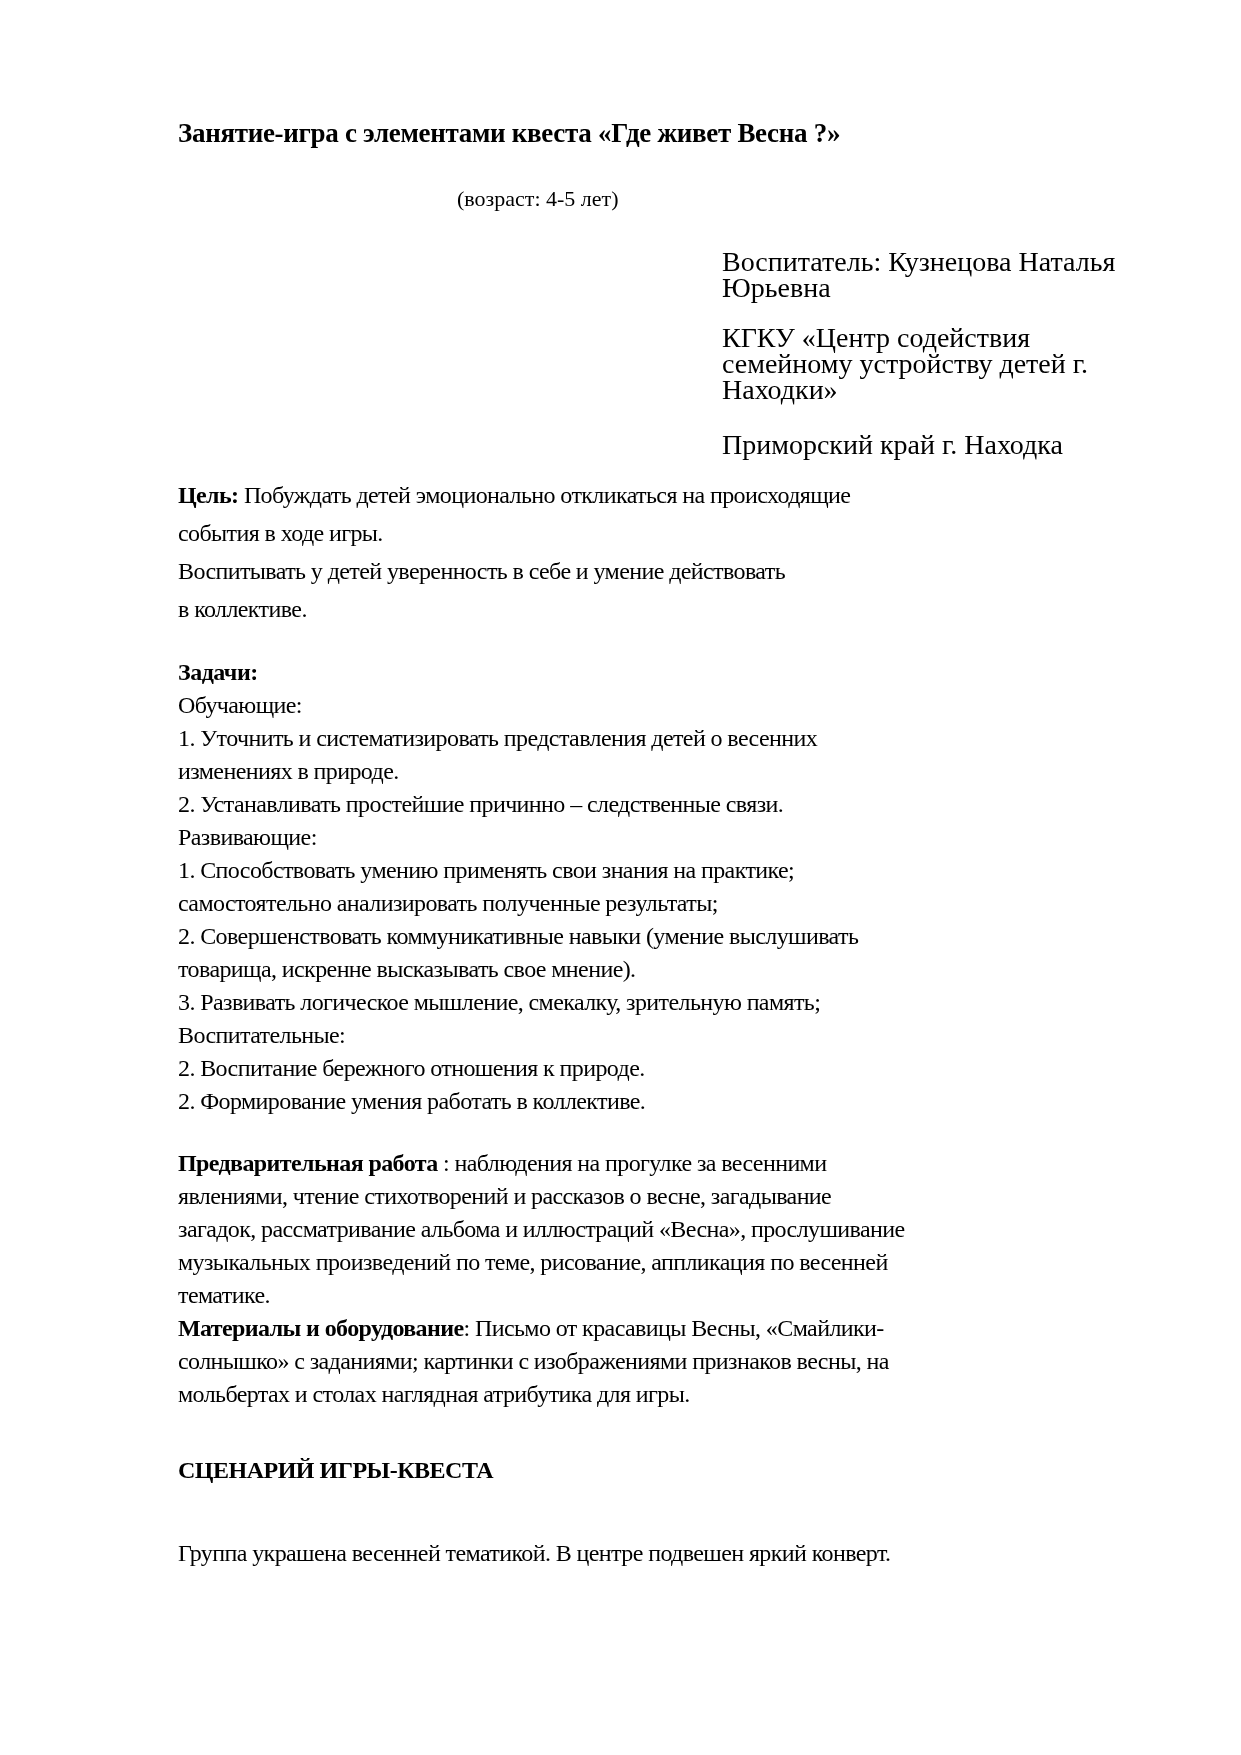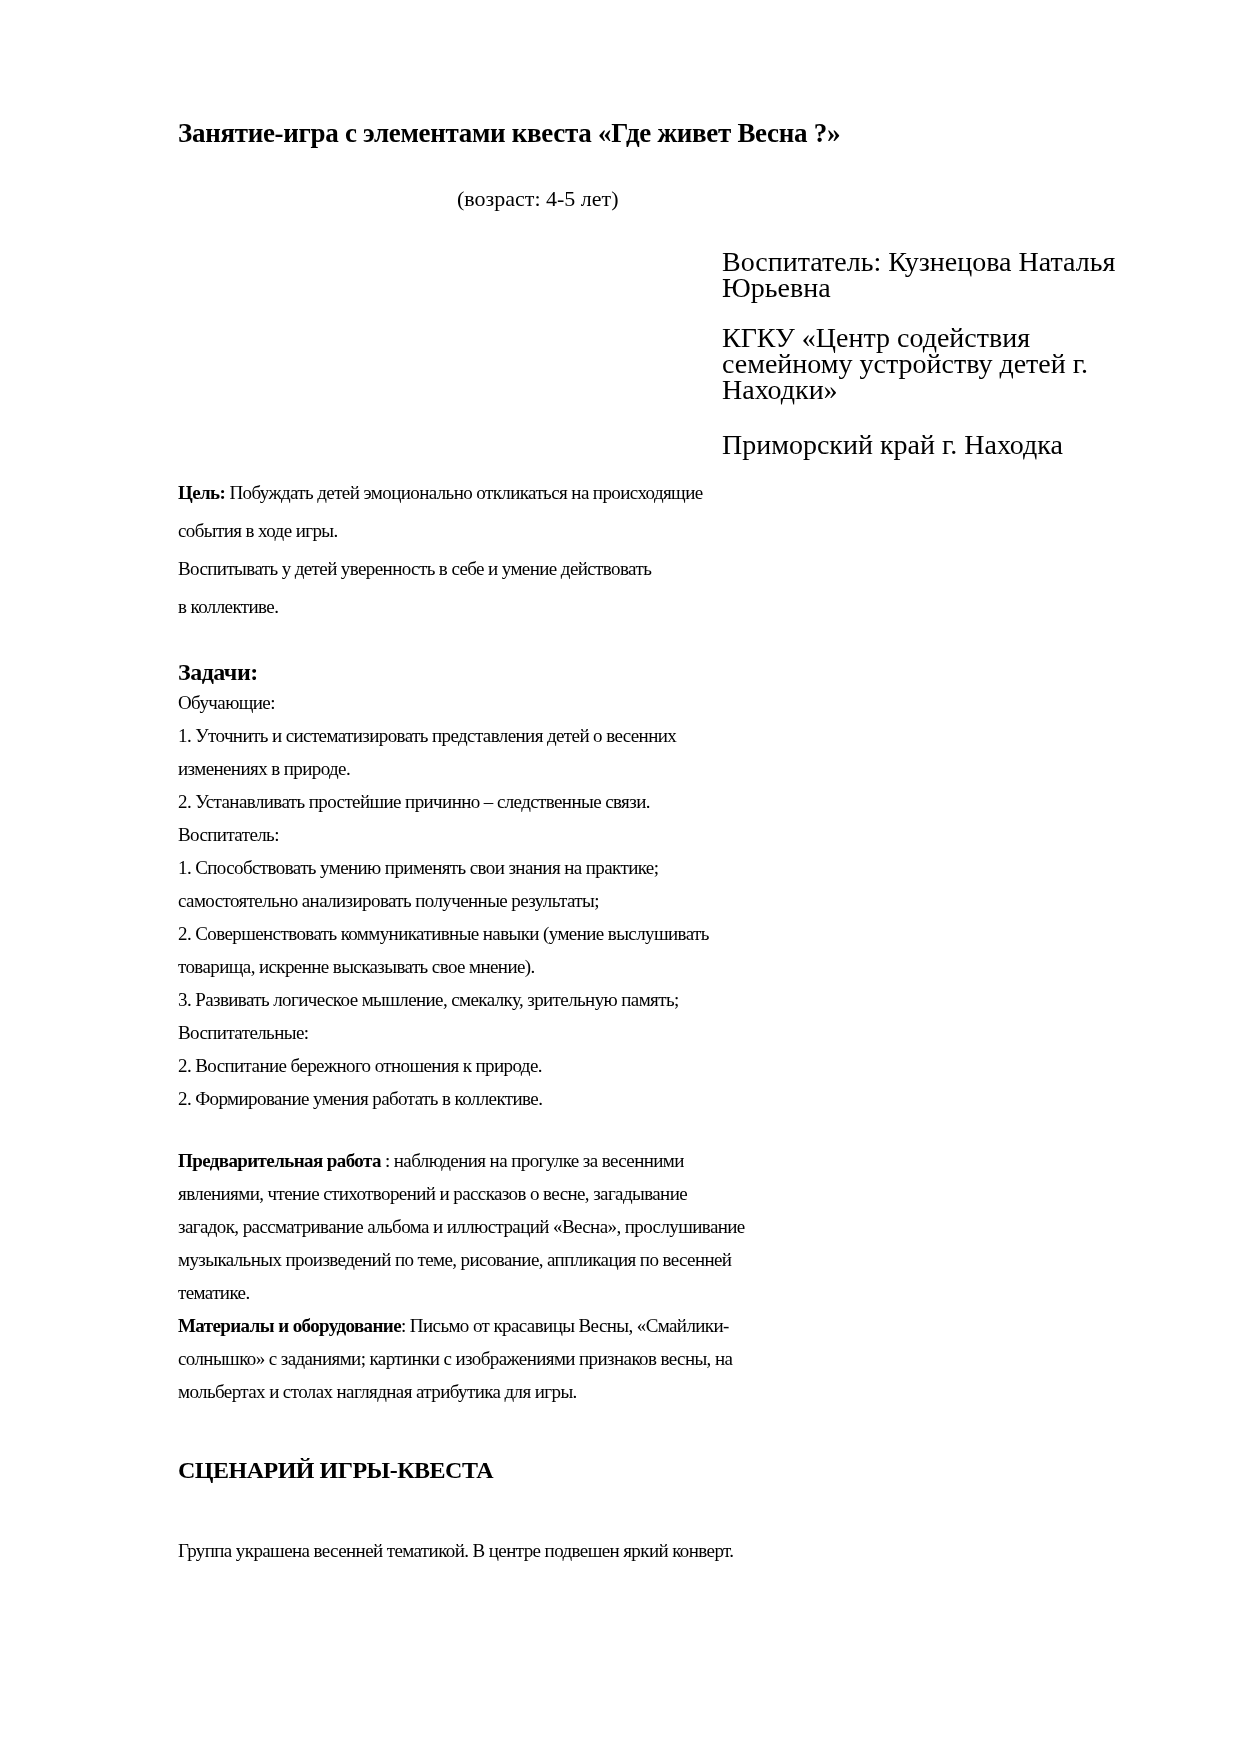--- a/index.html
+++ b/index.html
@@ -3,21 +3,21 @@
 <meta charset="utf-8">
 <style>
   html, body { margin: 0; padding: 0; background: #ffffff; }
   body { width: 1241px; height: 1755px; position: relative; overflow: hidden;
          font-family: "Liberation Serif", "DejaVu Serif", serif; color: #000; }
   .page { position: absolute; left: 0; top: 0; width: 1241px; height: 1755px; background: #fff; }
   .abs { position: absolute; white-space: nowrap; }
   .title { left: 178px; top: 118px; font-size: 27px; font-weight: bold; letter-spacing: -0.3px; }
   .age { left: 457px; top: 186px; font-size: 22px; }
   .info { position: absolute; left: 710px; font-size: 28px; line-height: 26px; margin-left: 12px; }
-  .body-text { font-size: 19px; letter-spacing: -0.6px; }
+  .body-text { font-size: 24px; letter-spacing: -0.6px; }
   .line { position: absolute; left: 178px; white-space: nowrap; }
   b { font-weight: bold; }
   .heading { font-weight: bold; font-size: 24px; letter-spacing: -0.5px; }
 </style>
 </head>
 <body>
 
 <div class="page">
 
   <div class="abs title">Занятие-игра  с элементами квеста   «Где живет Весна ?»</div>
@@ -37,21 +37,21 @@
   <div class="line body-text" style="top:482px;"><b>Цель:</b><span> Побуждать детей эмоционально откликаться на происходящие</span></div>
   <div class="line body-text" style="top:520px;">события в ходе игры.</div>
   <div class="line body-text" style="top:558px;">Воспитывать у детей уверенность в себе и умение действовать</div>
   <div class="line body-text" style="top:596px;">в коллективе.</div>
 
   <div class="line body-text heading" style="top:659px;">Задачи:</div>
   <div class="line body-text" style="top:692px;">Обучающие:</div>
   <div class="line body-text" style="top:725px;">1.  Уточнить и систематизировать представления детей о весенних</div>
   <div class="line body-text" style="top:758px;">изменениях в природе.</div>
   <div class="line body-text" style="top:791px;">2.  Устанавливать простейшие  причинно – следственные связи.</div>
-  <div class="line body-text" style="top:824px;">Воспитатель:</div>
+  <div class="line body-text" style="top:824px;">Развивающие:</div>
   <div class="line body-text" style="top:857px;">1. Способствовать  умению применять свои знания на практике;</div>
   <div class="line body-text" style="top:890px;">самостоятельно анализировать полученные результаты;</div>
   <div class="line body-text" style="top:923px;">2.  Совершенствовать коммуникативные навыки (умение  выслушивать</div>
   <div class="line body-text" style="top:956px;">товарища, искренне высказывать  свое мнение).</div>
   <div class="line body-text" style="top:989px;">3. Развивать  логическое  мышление,  смекалку, зрительную память;</div>
   <div class="line body-text" style="top:1022px;">Воспитательные:</div>
   <div class="line body-text" style="top:1055px;">2. Воспитание бережного отношения к природе.</div>
   <div class="line body-text" style="top:1088px;">2. Формирование умения работать в коллективе.</div>
 
   <div class="line body-text" style="top:1150px;"><b>Предварительная работа</b><span> : наблюдения на прогулке за весенними</span></div>

